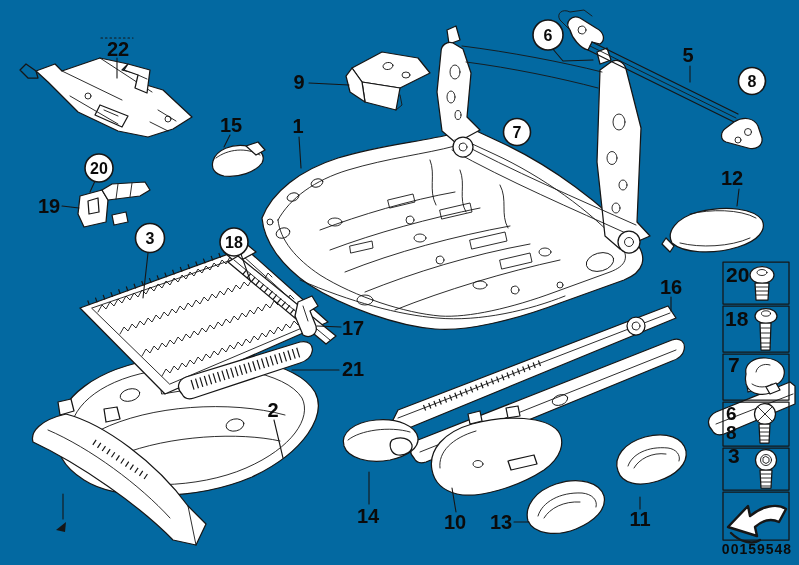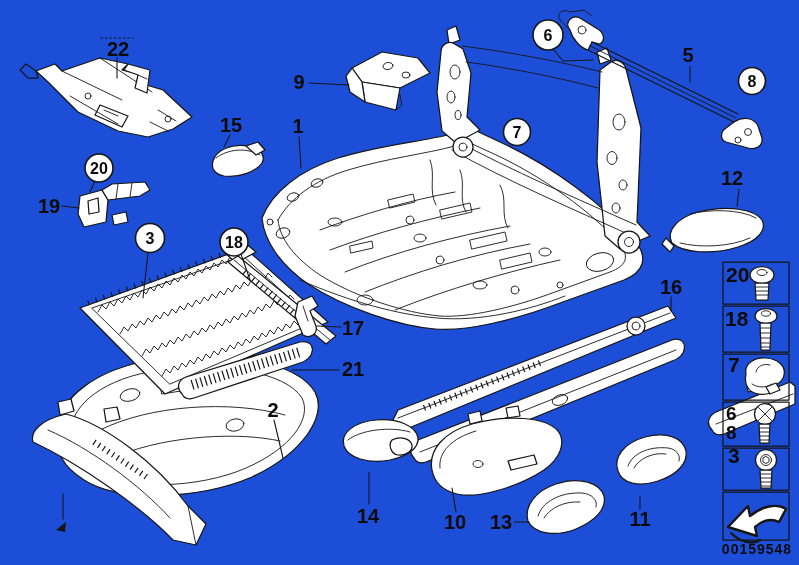--- a/index.html
+++ b/index.html
@@ -1,16 +1,16 @@
 <!DOCTYPE html>
 <html><head>
 <meta charset="utf-8">
 <style>
   html,body{margin:0;padding:0;background:#fff;}
-  .stage{position:relative;width:799px;height:565px;background:#1d4ed8;overflow:hidden;}
+  .stage{position:relative;width:799px;height:565px;background:#0369a1;overflow:hidden;}
   svg{display:block;position:absolute;left:0;top:0;}
   path,line,polyline,polygon,ellipse,circle,rect{stroke:#161616;fill:none;stroke-width:1.25;stroke-linejoin:round;stroke-linecap:round;}
   .fw{fill:#ffffff;}
   .fd{fill:#161616;stroke:none;}
   .co{fill:#ffffff;stroke-width:1.6;}
   .ld{stroke-width:1.1;}
   .thin{stroke-width:0.9;}
   .bold2{stroke-width:2.4;}
   .teeth{stroke-width:6;stroke-dasharray:1.2 4.4;stroke-linecap:butt;}
   .coil{stroke-width:10;stroke-dasharray:1.2 3.4;stroke-linecap:butt;}

